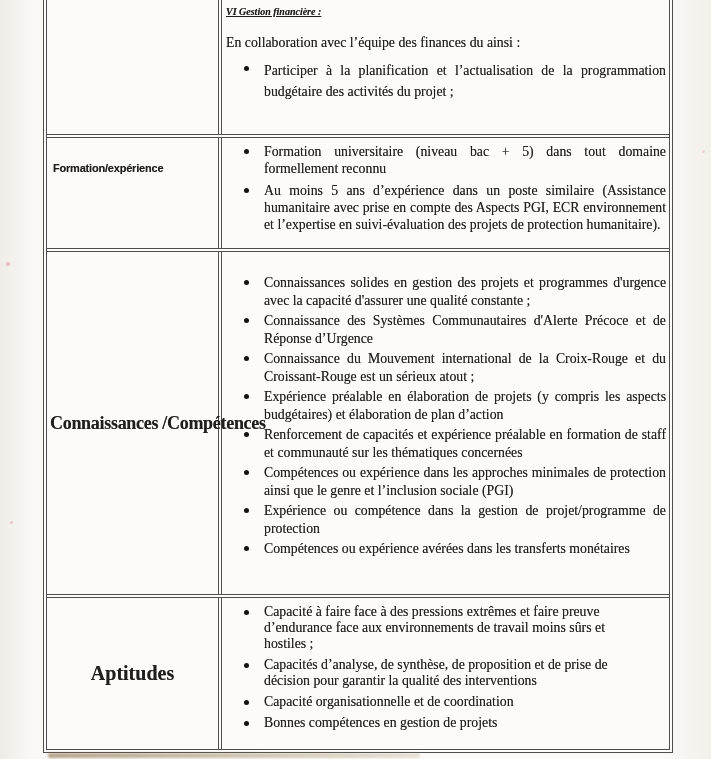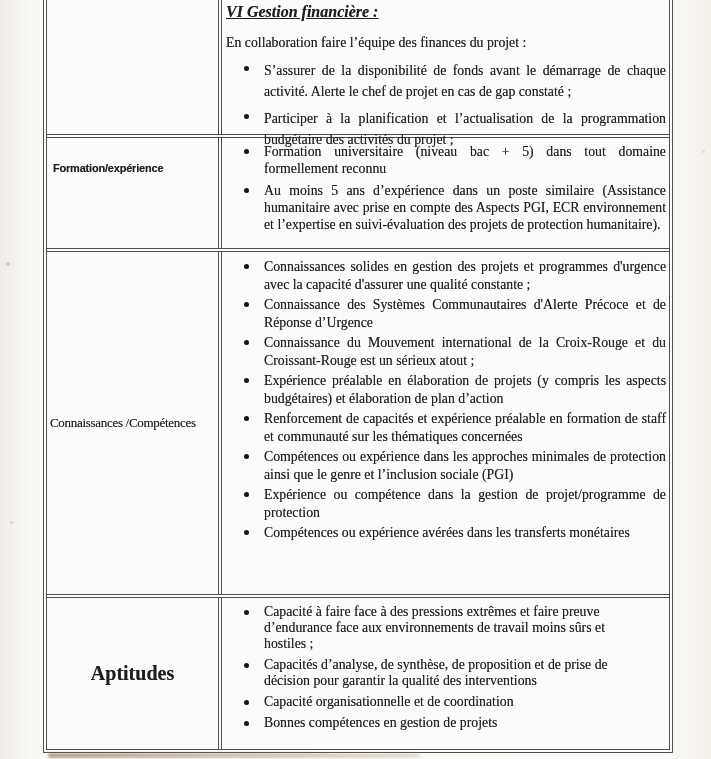--- a/index.html
+++ b/index.html
@@ -22,48 +22,48 @@
   .cell-left{
     width:175px;flex:none;box-sizing:border-box;
     border-right:4px double #4e4e4e;
   }
   .cell-right{
     flex:1;box-sizing:border-box;padding:2px 3px 0 4px;
     text-align:justify;font-size:13.8px;
     text-shadow:0 0 .5px rgba(20,20,20,.55);
   }
   .heading{
-    font-size:16px;font-weight:bold;font-style:italic;
+    font-size:10px;font-weight:bold;font-style:italic;
     text-decoration:underline;margin:12px 0 0 0;line-height:20px;
   }
   .intro{margin:10px 0 0 0;line-height:21px;}
   ul.bullets{list-style:none;margin:0;padding:0 0 0 38px;}
   ul.bullets li{position:relative;}
   ul.bullets li::before{
     content:"";position:absolute;left:-20px;top:6px;width:5px;height:5px;
     border-radius:50%;background:#141414;
   }
   .r0 ul.bullets{margin-top:7px;}
   .r0 li{line-height:21px;margin-bottom:6px;}
   .r0 li::before{top:8px;}
   .r1 ul.bullets{margin-top:3px;}
   .r1 li{line-height:17px;margin-bottom:5px;}
-  .r2 ul.bullets{margin-top:4px;}
+  .r2 ul.bullets{margin-top:20px;}
   .r2 li{line-height:17.5px;margin-bottom:3px;}
   .r3 ul.bullets{margin-top:4px;}
   .r3 li{line-height:16px;margin-bottom:5px;}
   .r3 .cell-right{text-align:left;padding-right:42px;}
   .label-sans{
     font-family:"Liberation Sans",sans-serif;font-weight:bold;font-size:11px;
     padding:24px 2px 0 6px;letter-spacing:-0.2px;
     text-shadow:0 0 .4px rgba(20,20,20,.5);
   }
   .r2 .cell-left{display:flex;align-items:center;}
   .label-serif-wide{
-    font-weight:normal;font-size:13px;letter-spacing:-0.3px;white-space:nowrap;
+    font-weight:bold;font-size:18px;letter-spacing:-0.3px;white-space:nowrap;
     padding-left:3px;text-shadow:0 0 .4px rgba(20,20,20,.5);
   }
   .r3 .cell-left{display:flex;align-items:center;justify-content:center;}
   .label-serif-center{
     font-weight:bold;font-size:20px;text-shadow:0 0 .4px rgba(20,20,20,.5);
   }
   
   .smudge{
     position:absolute;left:48px;top:753px;width:372px;height:5px;
     background:linear-gradient(90deg,rgba(139,112,70,.6),rgba(173,152,112,.25));
@@ -78,24 +78,23 @@
 <body>
 
 <div class="page">
 
   <div class="doc-table">
 
     <div class="row r0">
       <div class="cell-left"></div>
       <div class="cell-right">
         <div class="heading">VI Gestion financière :</div>
-        <p class="intro">En collaboration faire l’équipe des finances du projet :</p>
+        <p class="intro">En collaboration avec l’équipe des finances du ainsi :</p>
         <ul class="bullets">
 
-            <li><span>S’assurer de la disponibilité de fonds avant le démarrage de chaque activité. Alerte le chef de projet en cas de gap constaté ;</span></li>
 
             <li><span>Participer à la planification et l’actualisation de la programmation budgétaire des activités du projet ;</span></li>
           </ul>
       </div>
     </div>
 
     <div class="row r1">
       <div class="cell-left">
         <div class="label-sans">Formation/expérience</div>
       </div>

